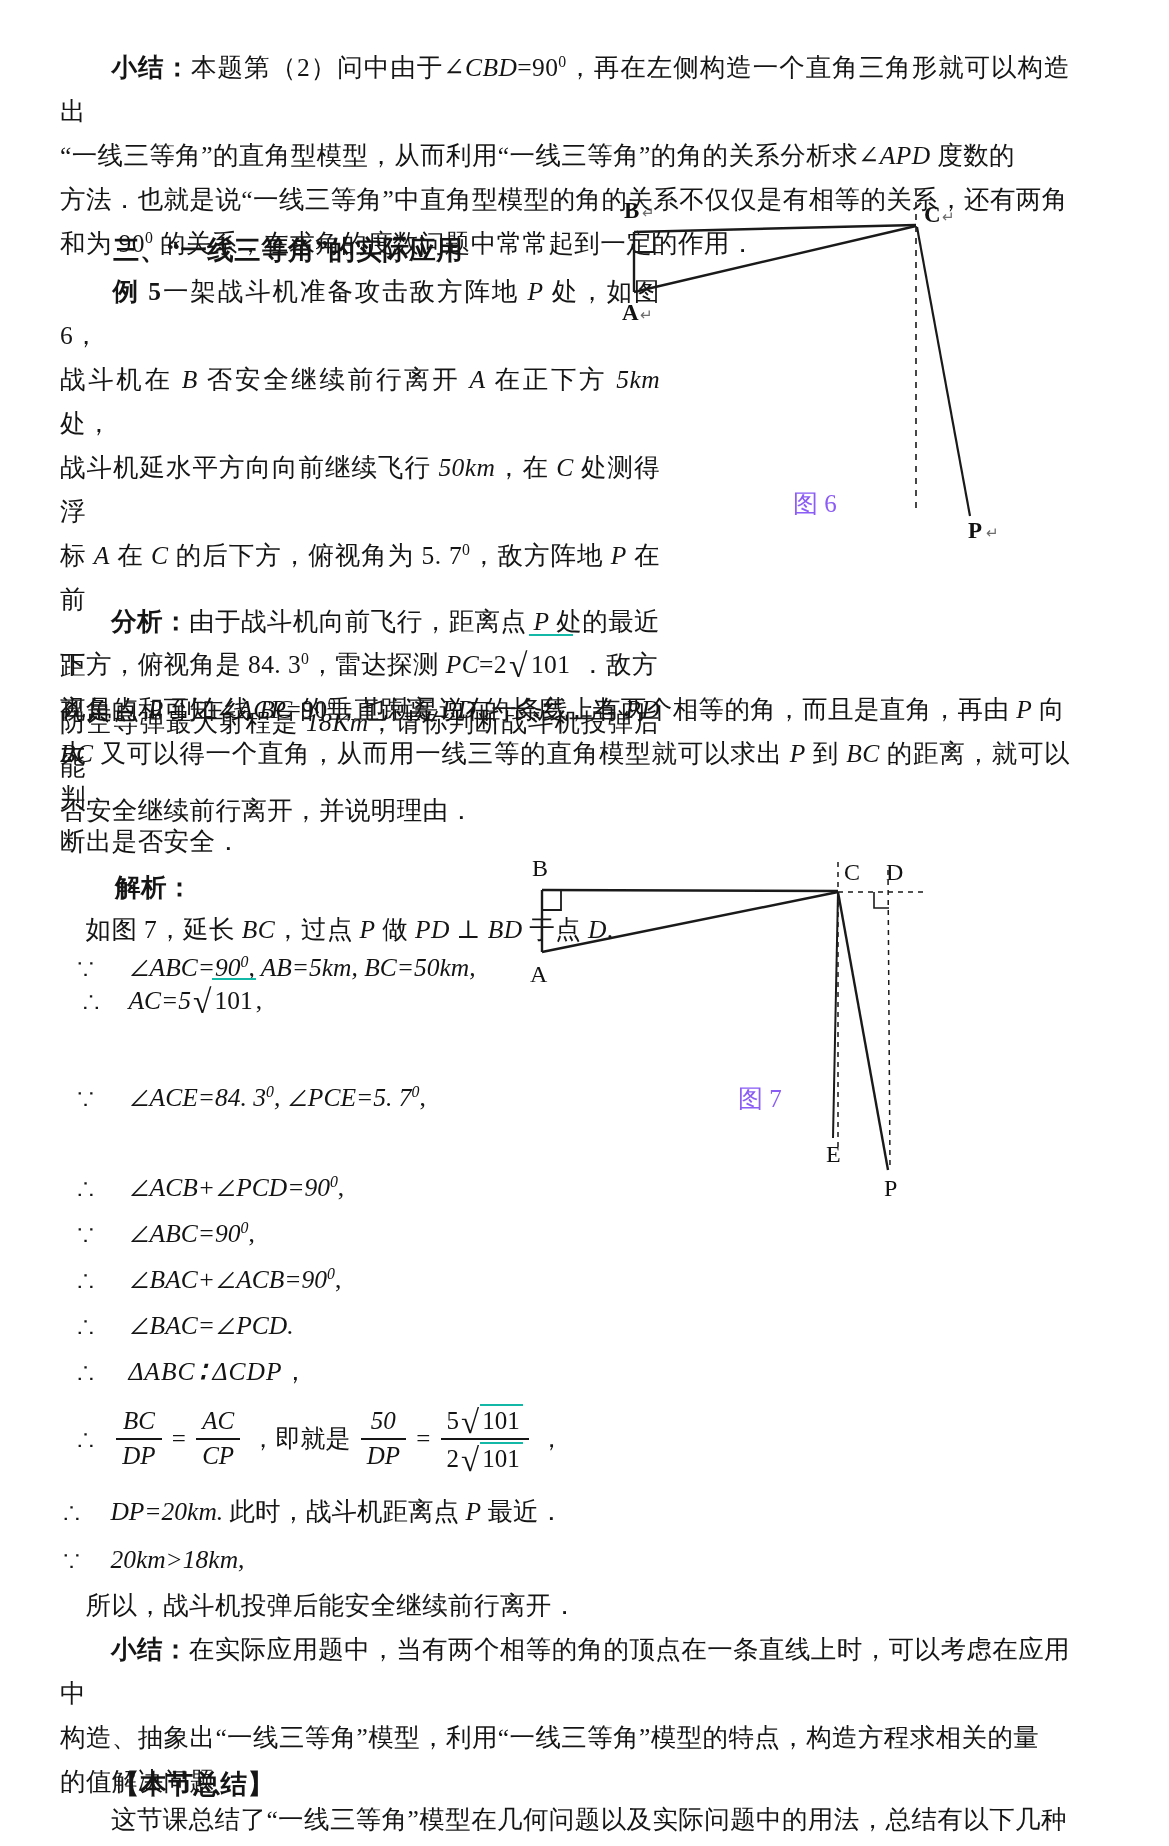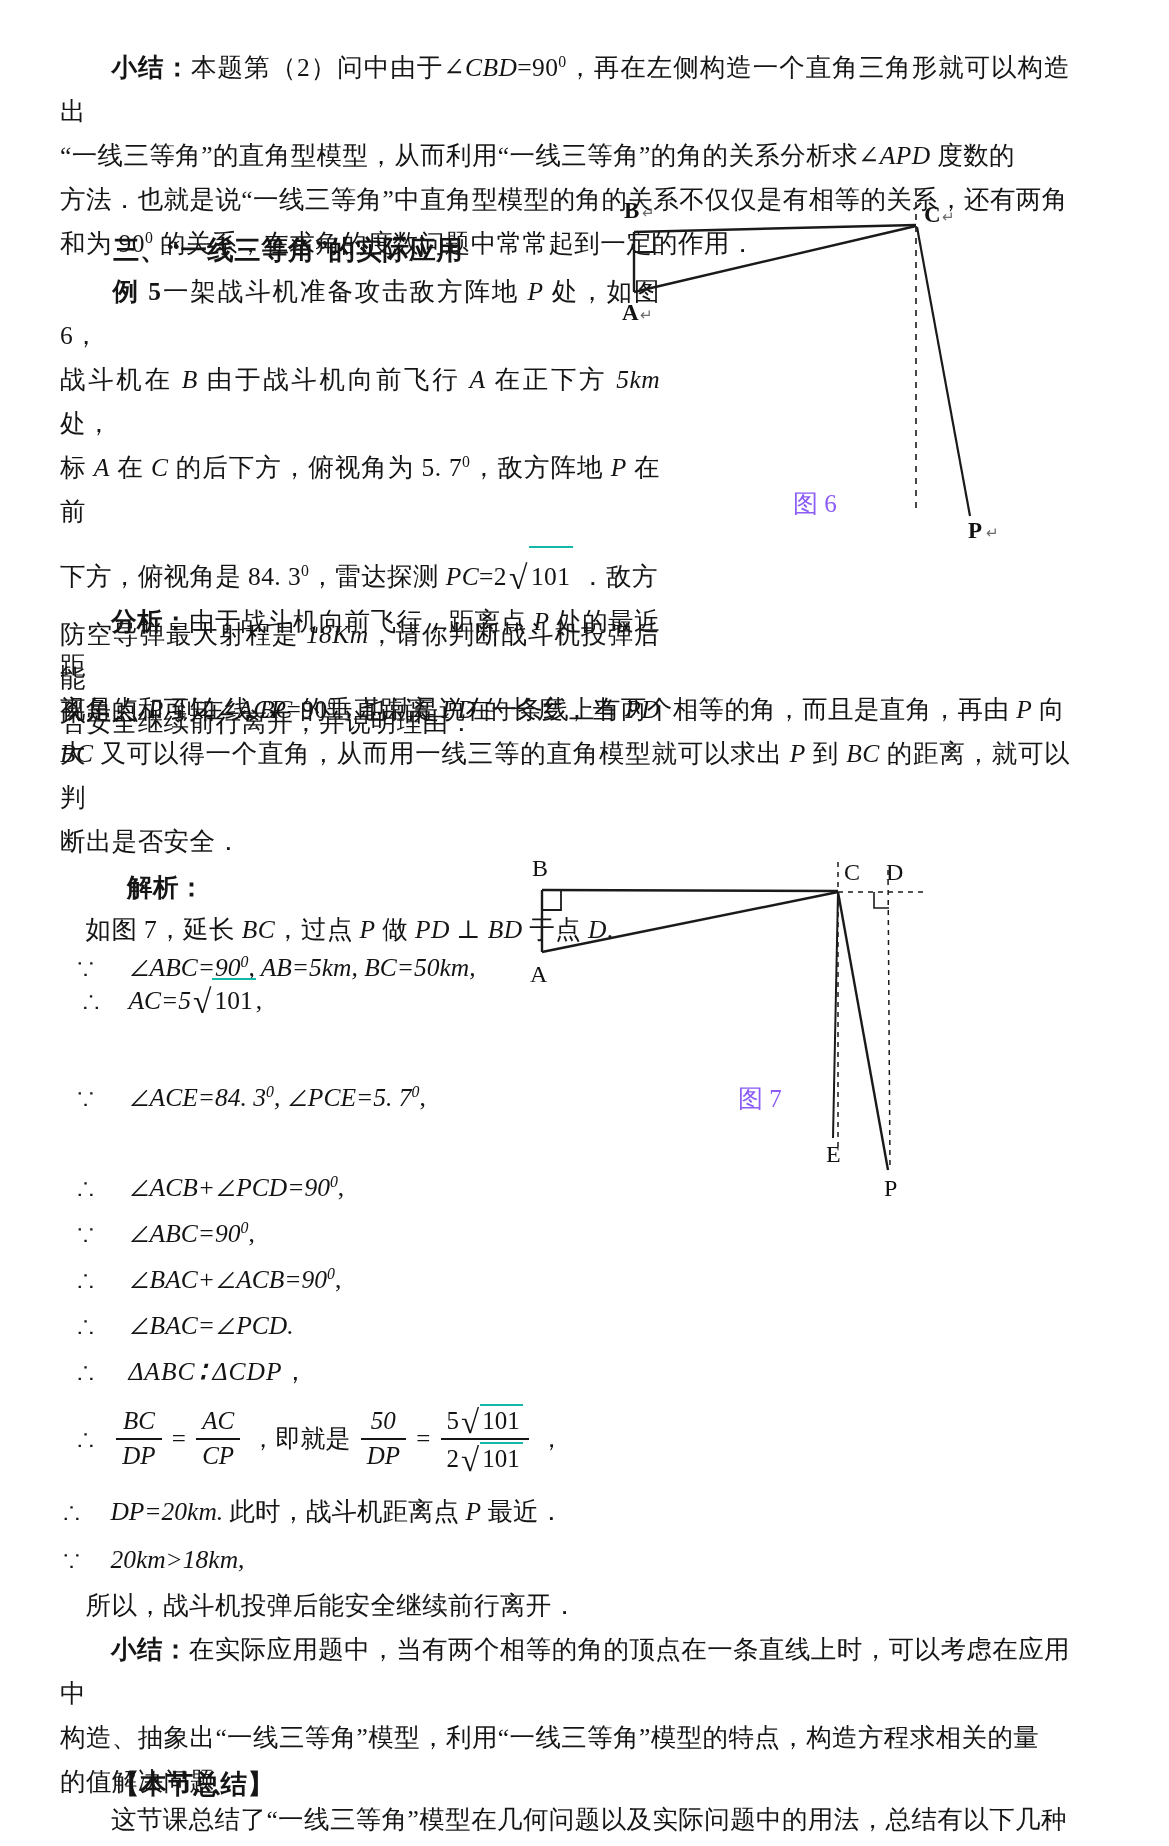--- a/index.html
+++ b/index.html
@@ -149,21 +149,24 @@
     <p class="para hdr" style="margin:0;">
       <span style="display:inline-block;width:2em;"></span><span>三、“一线三等角”的实际应用</span>
     </p>
   </div>
 
   <div class="row col-narrow" style="left:60px; top:270px;">
     <p class="para" style="margin:0;">
       <span style="display:inline-block;width:2em;"></span><span class="bold">例 5</span><span>一架战斗机准备攻击敌方阵地 </span><span class="mi">P</span><span> 处，如图 6，</span>
     </p>
     <p class="para" style="margin:0;">
-      <span>战斗机在 </span><span class="mi">B</span><span> 由于战斗机向前飞行 </span><span class="mi">A</span><span> 在正下方 </span><span class="mi">5km</span><span> 处，</span>
+      <span>战斗机在 </span><span class="mi">B</span><span> 否安全继续前行离开 </span><span class="mi">A</span><span> 在正下方 </span><span class="mi">5km</span><span> 处，</span>
+    </p>
+    <p class="para" style="margin:0;">
+      <span>战斗机延水平方向向前继续飞行 </span><span class="mi">50km</span><span>，在 </span><span class="mi">C</span><span> 处测得浮</span>
     </p>
     <p class="para" style="margin:0;">
       <span>标 </span><span class="mi">A</span><span> 在 </span><span class="mi">C</span><span> 的后下方，俯视角为 5. 7</span><span class="sup">0</span><span>，敌方阵地 </span><span class="mi">P</span><span> 在前</span>
     </p>
     <p class="para" style="margin:0; line-height:56px; margin-top:12px;">
       <span>下方，俯视角是 84. 3</span><span class="sup">0</span><span>，雷达探测 </span><span class="mi">PC</span><span>=2</span><span class="sqrt"><span class="radsym">√</span><span class="radicand">101</span></span><span> ．敌方</span>
     </p>
     <p class="para" style="margin:0; margin-top:8px;">
       <span>防空导弹最大射程是 </span><span class="mi">18Km</span><span>，请你判断战斗机投弹后能</span>
     </p>
@@ -186,21 +189,21 @@
       <span>视角的和可知∠</span><span class="mi">ACP</span><span>=90</span><span class="sup">0</span><span>，也就是说在一条线上有两个相等的角，而且是直角，再由 </span><span class="mi">P</span><span> 向</span>
     </p>
     <p class="para" style="margin:0;">
       <span class="mi">BC</span><span> 又可以得一个直角，从而用一线三等的直角模型就可以求出 </span><span class="mi">P</span><span> 到 </span><span class="mi">BC</span><span> 的距离，就可以判</span>
     </p>
     <p class="para" style="margin:0;">
       <span>断出是否安全．</span>
     </p>
   </div>
 
-  <div class="row" style="left:76px; top:866px; width:400px;">
+  <div class="row" style="left:64px; top:866px; width:400px;">
     <p class="para" style="margin:0;">
       <span style="display:inline-block;width:2em;"></span><span class="bold">解析：</span>
     </p>
   </div>
 
   <div class="row" style="left:60px; top:908px; width:600px;">
     <p class="para" style="margin:0;">
       <span style="display:inline-block;width:1em;"></span><span>如图 7，延长 </span><span class="mi">BC</span><span>，过点 </span><span class="mi">P</span><span> 做 </span><span class="mi">PD</span><span> ⊥ </span><span class="mi">BD</span><span> 于点 </span><span class="mi">D</span><span>.</span>
     </p>
   </div>

